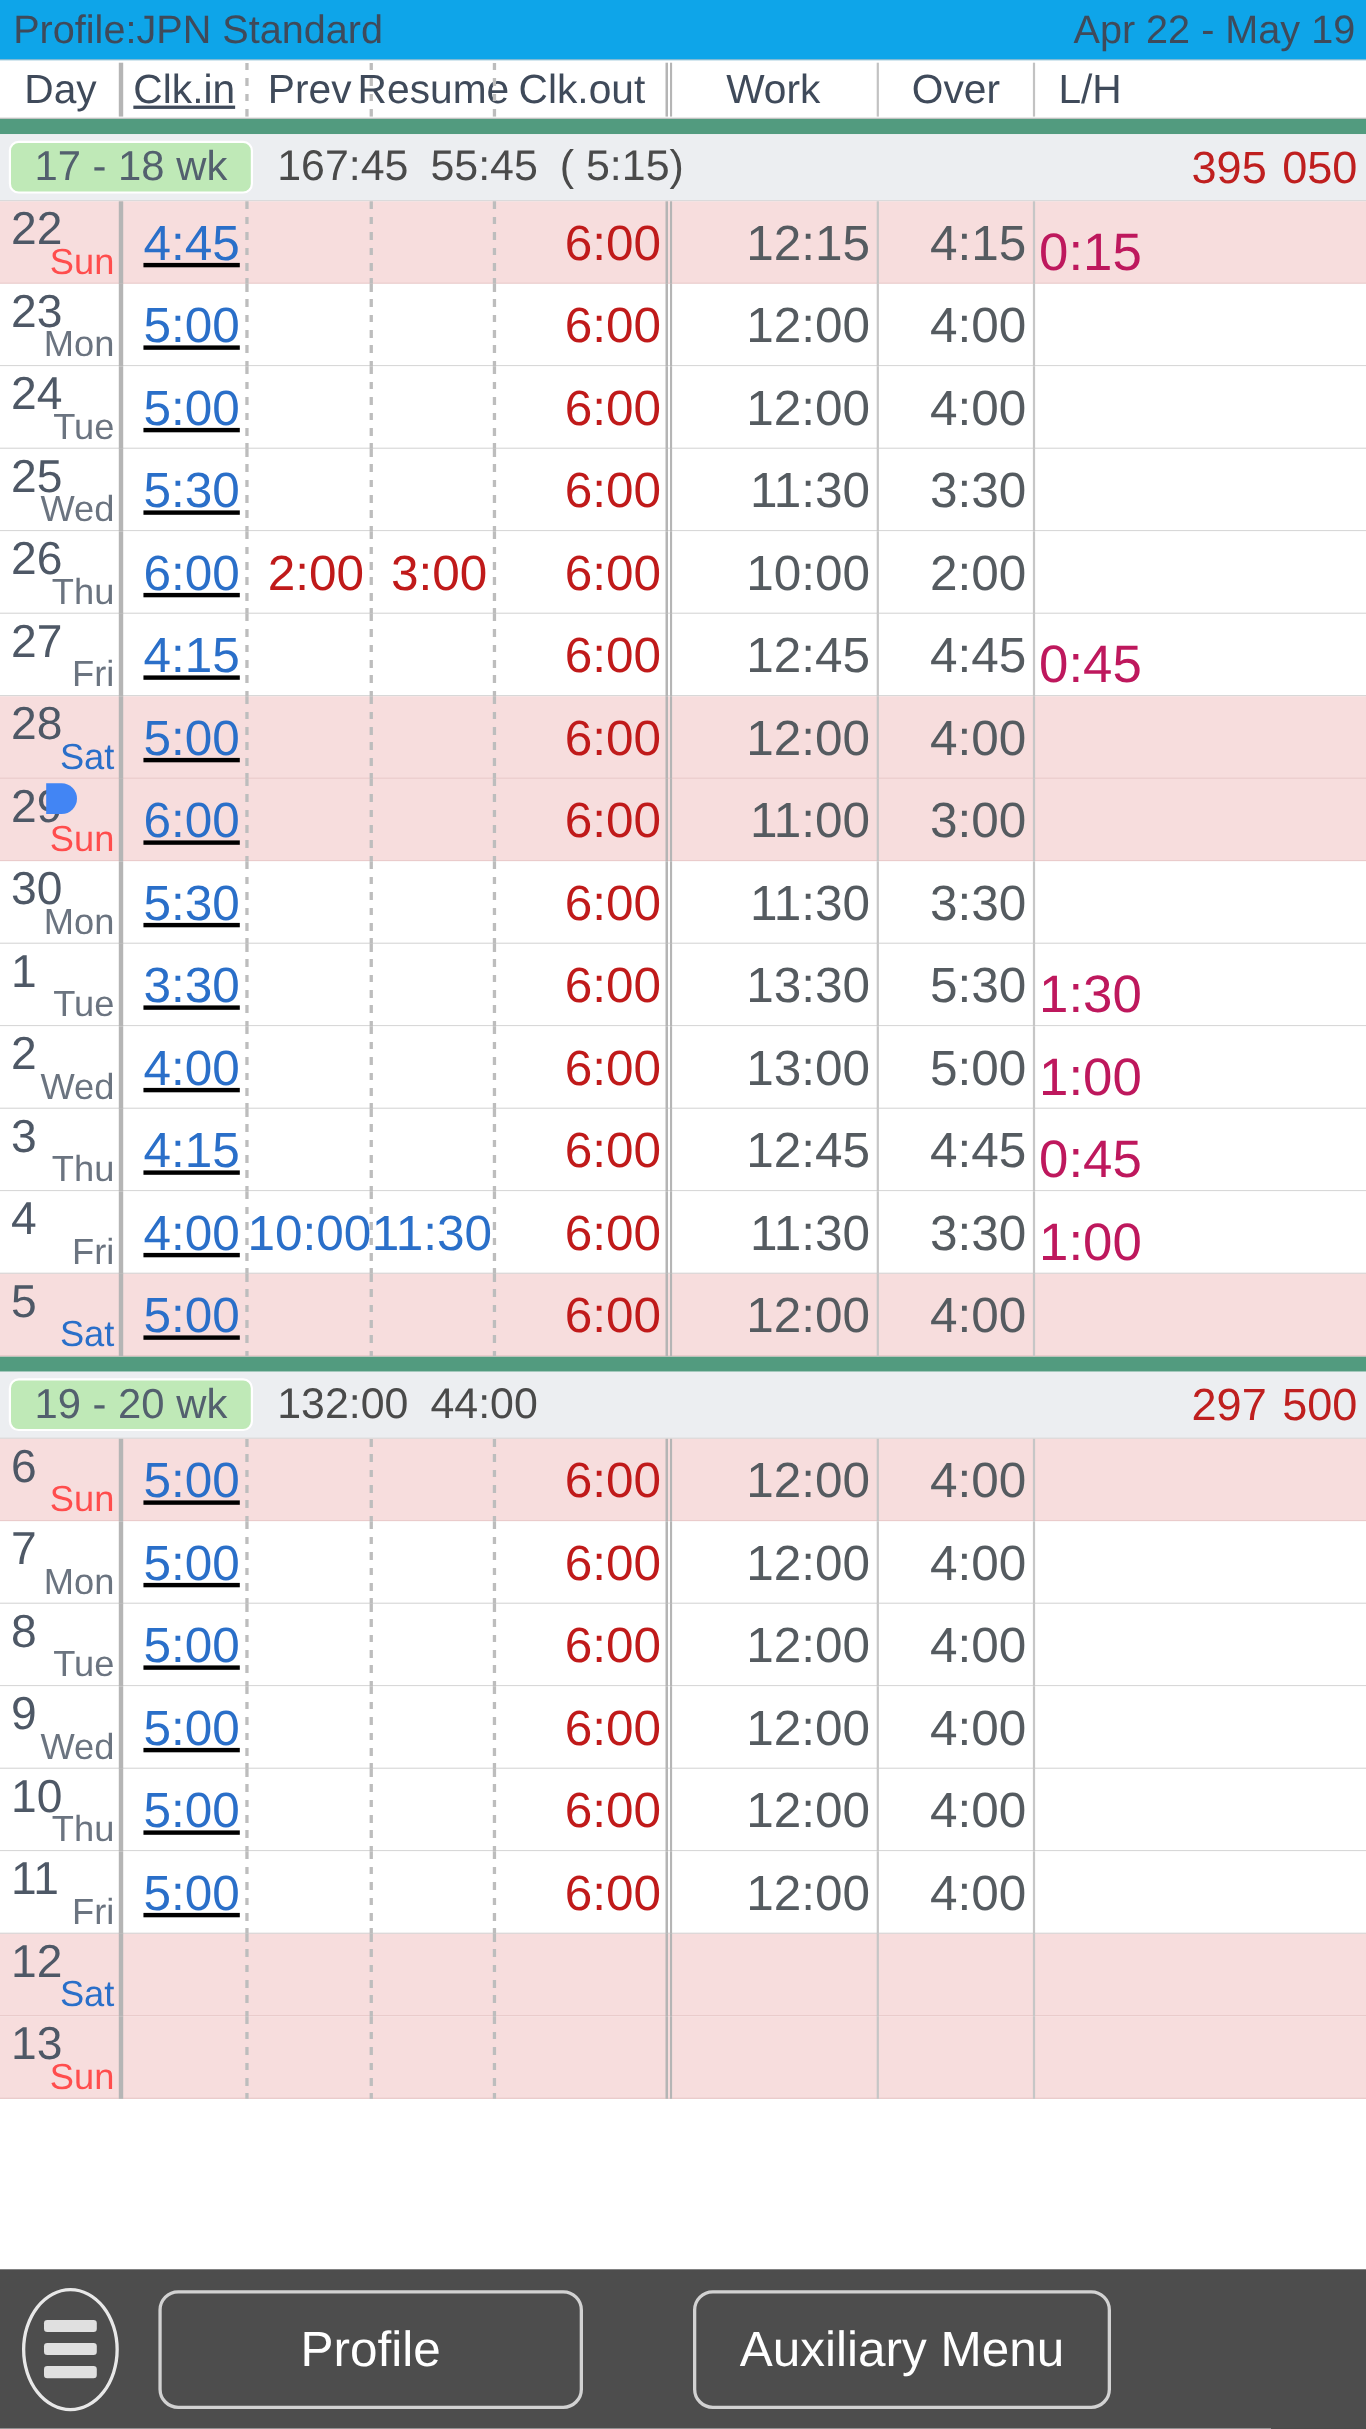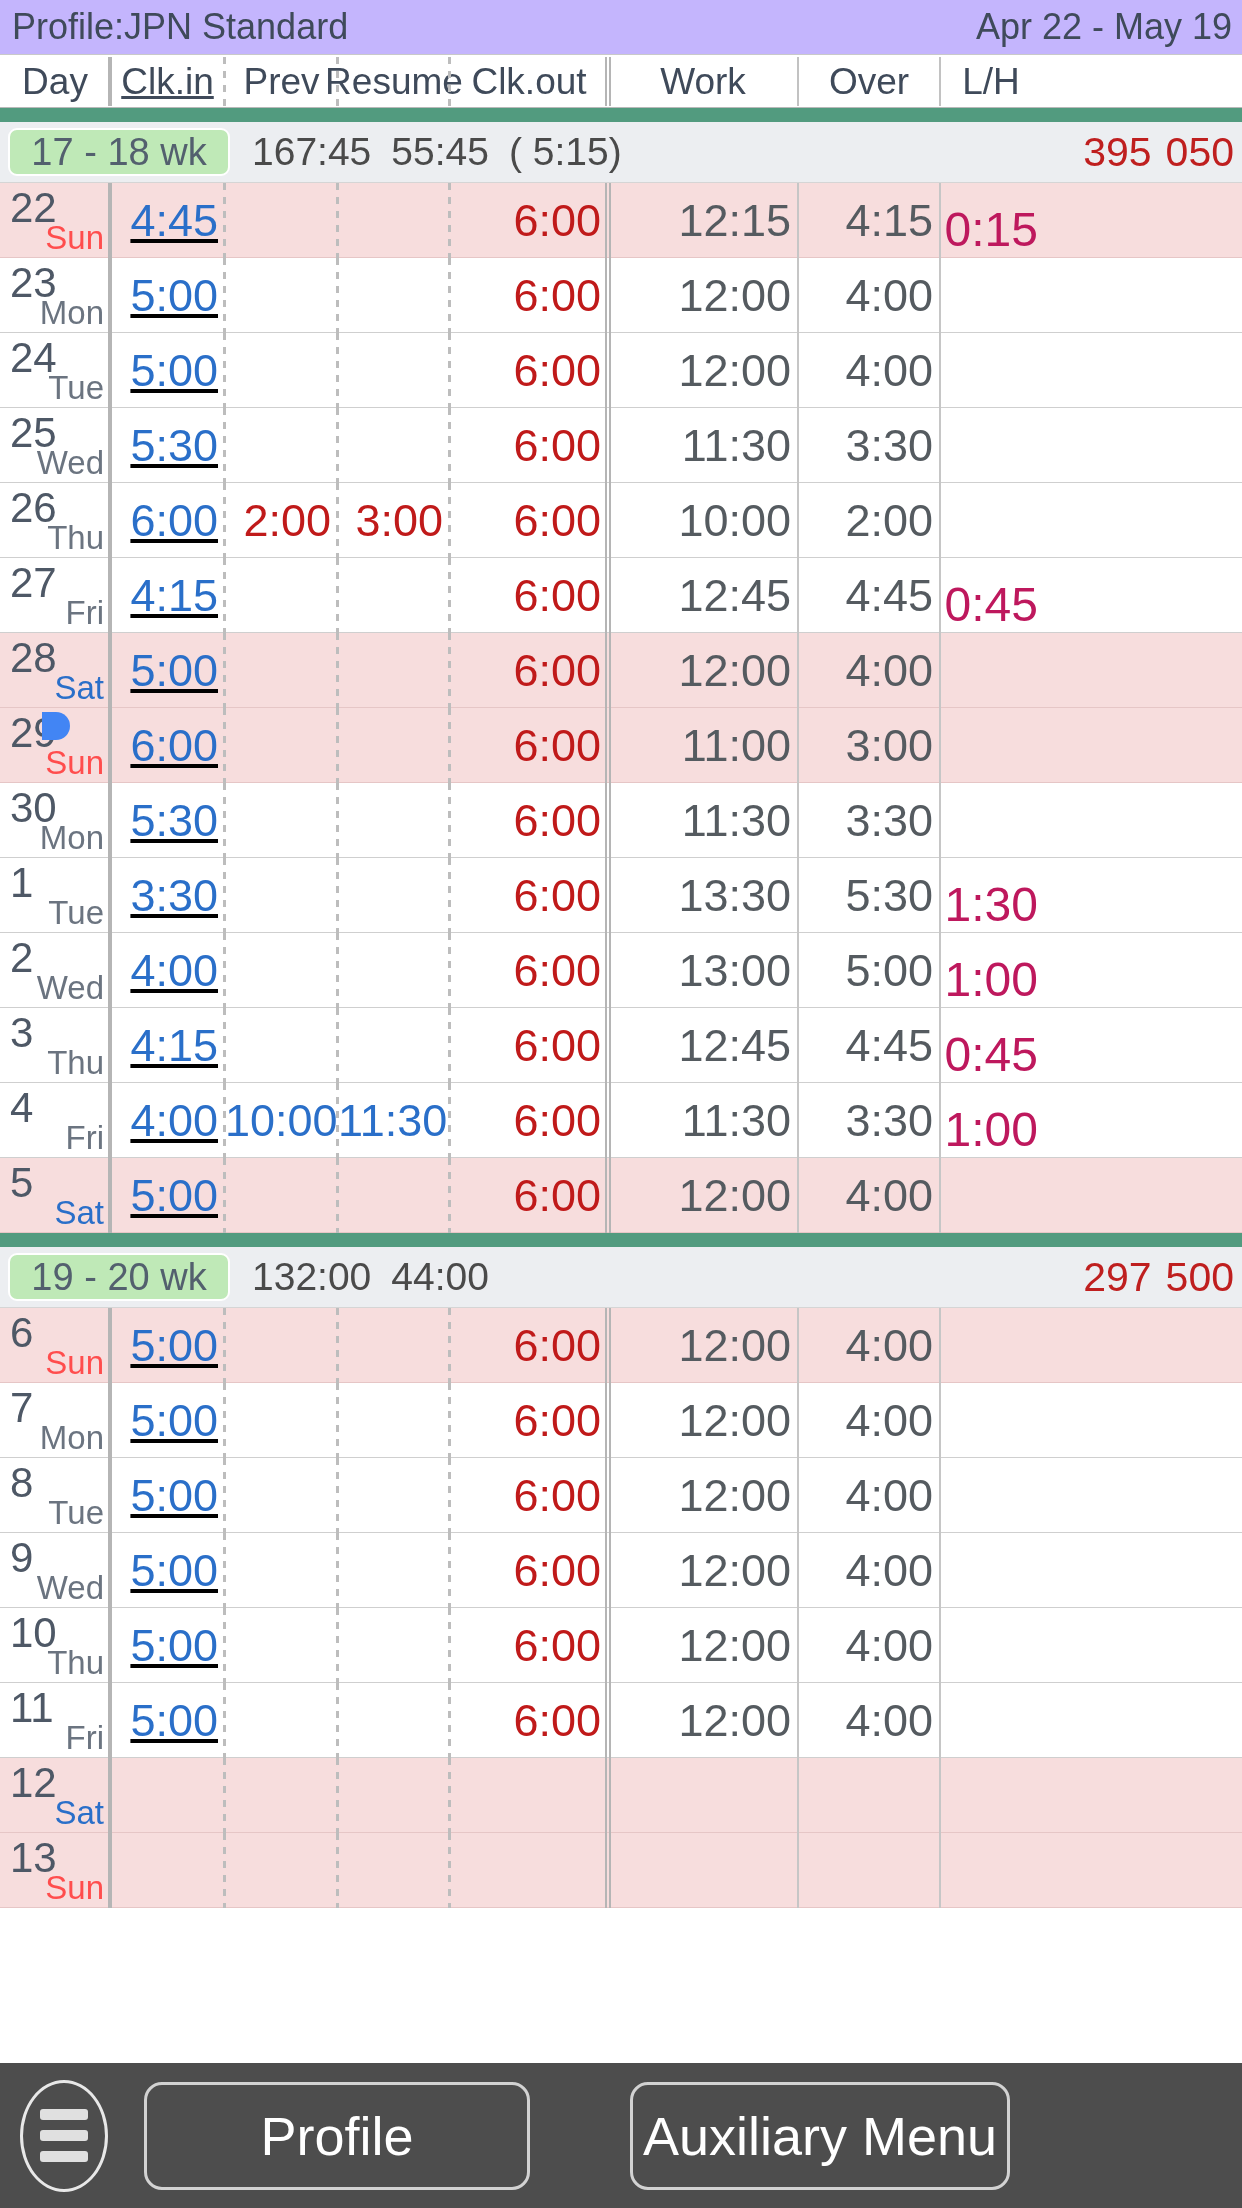--- a/index.html
+++ b/index.html
@@ -27,21 +27,21 @@
   .topbar .nav-prev{ margin-left:60px; }
   .topbar .nav-next{ margin-right:60px; margin-left:auto; }
   .topbar .nav-title{
     position:absolute; left:0; right:0; text-align:center;
     font-size:54px; letter-spacing:.5px; pointer-events:none;
   }
 
   
   .profilebar{
     height:55px; flex:0 0 55px;
-    background:#c4b5fd;
+    background:#0ea5e9;
     display:flex; align-items:center; justify-content:space-between;
     padding:0 10px 0 12px;
     color:#3f4a5a;
     border-bottom:1px solid #c9c9c9;
   }
   .profilebar .p-left{ font-size:36px; }
   .profilebar .p-right{ font-size:36px; }
 
   
   .grid-row{ display:flex; width:1242px; }
@@ -159,21 +159,21 @@
   }
   .hamburger{
     margin-left:20px; width:88px; height:112px;
     border:3px solid #e8e8e8; border-radius:50%;
     display:flex; flex-direction:column; align-items:center; justify-content:center; gap:10px;
   }
   .hamburger span{ display:block; width:48px; height:11px; background:#e0e0e0; border-radius:3px; }
   .fbtn{
     height:108px; border:3px solid #d2d2d2; border-radius:18px;
     display:flex; align-items:center; justify-content:center;
-    color:#ffffff; font-size:54px; background:transparent;
+    color:#ffffff; font-size:45px; background:transparent;
   }
   .fbtn-profile{ margin-left:36px; width:386px; }
   .fbtn-aux{ margin-left:100px; width:380px; }
 </style>
 </head>
 <body>
 
 <div id="app">
 
 

